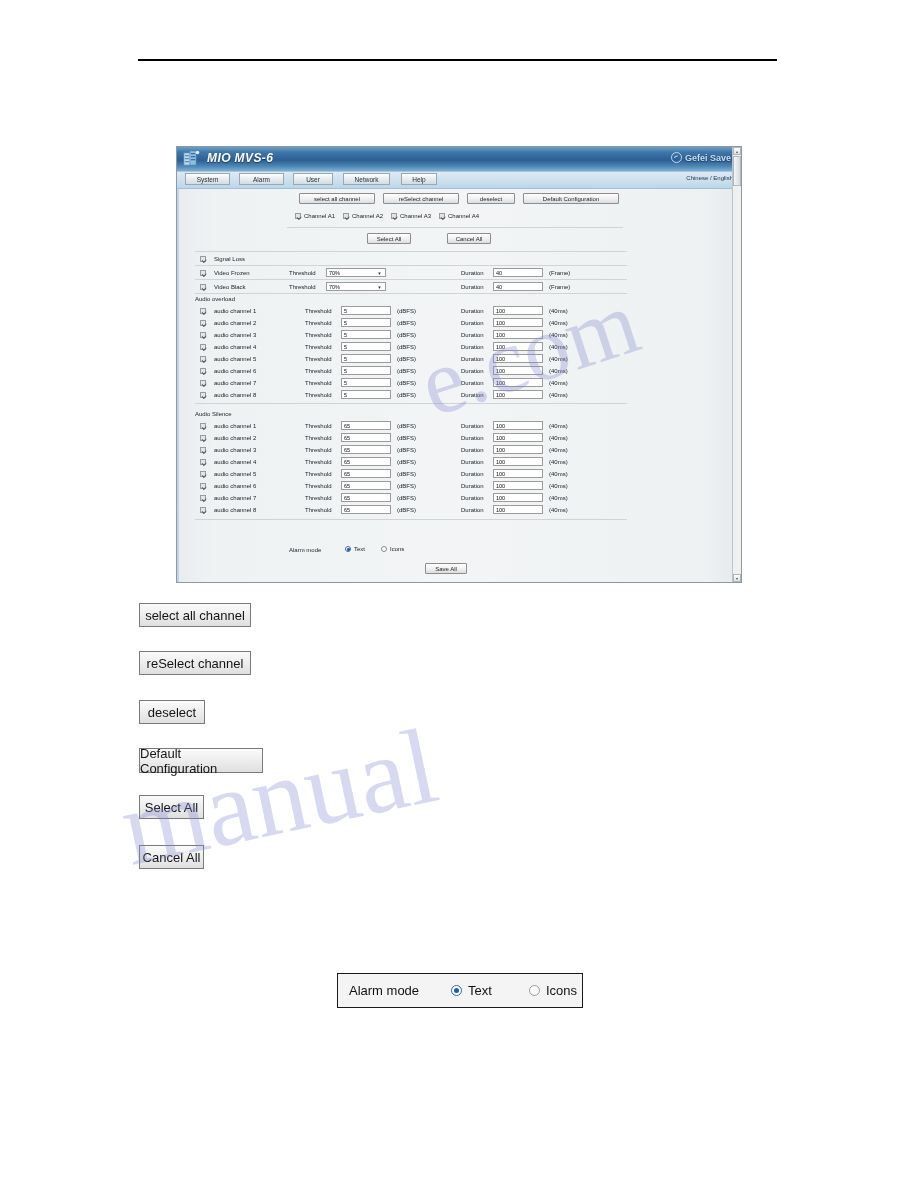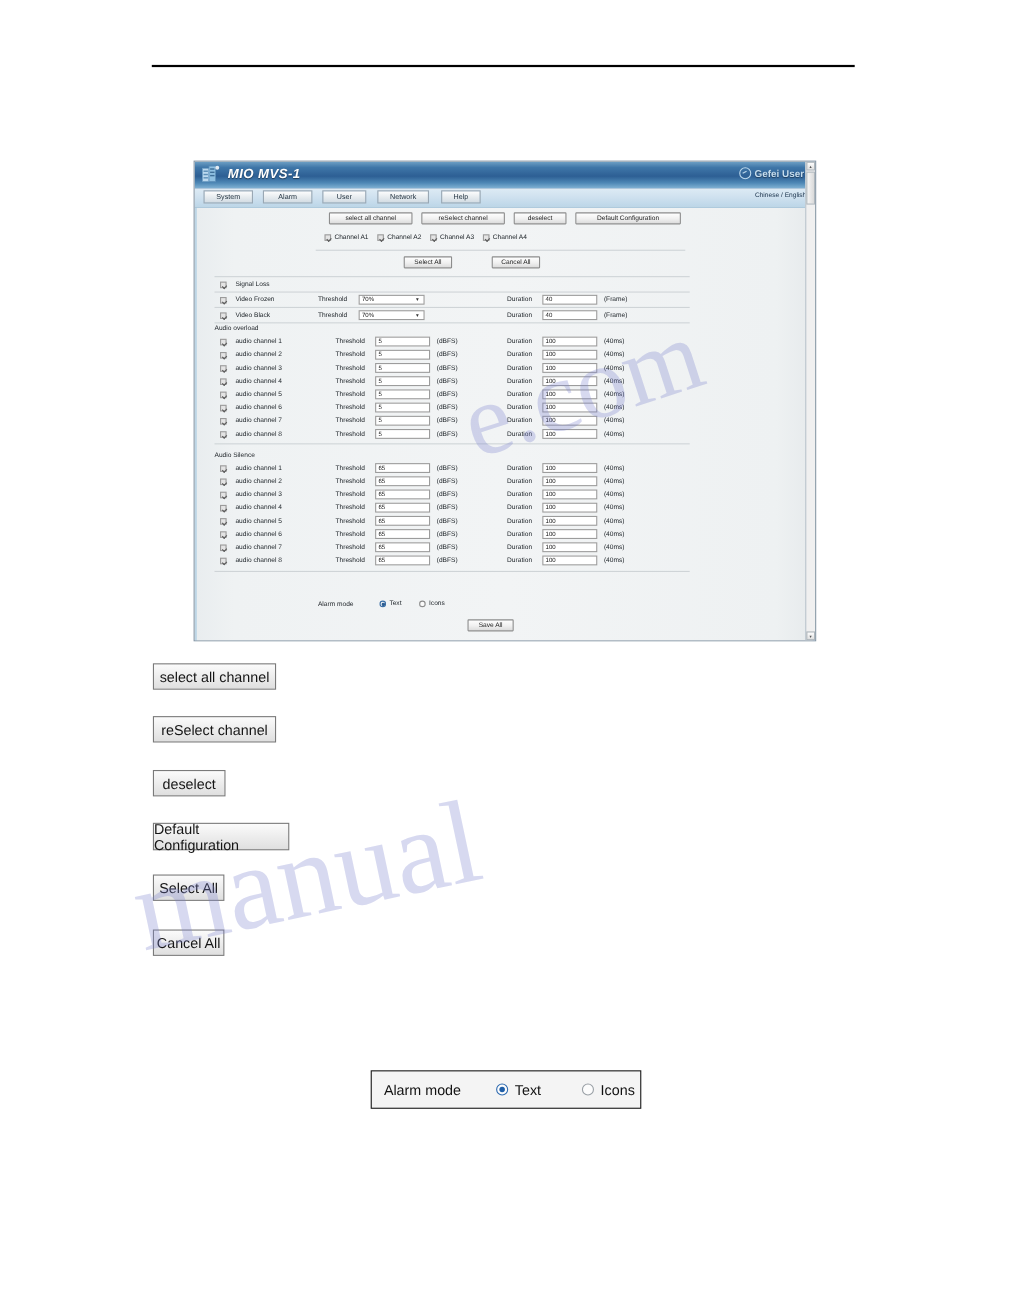--- a/index.html
+++ b/index.html
@@ -237,24 +237,24 @@
         <rect x="7" y="1" width="6" height="14" fill="#8fc0e2" stroke="#5d8fb8" stroke-width="0.7"></rect>
         <rect x="2" y="5" width="4" height="1.3" fill="#5d8fb8"></rect>
         <rect x="2" y="8" width="4" height="1.3" fill="#5d8fb8"></rect>
         <rect x="2" y="11" width="4" height="1.3" fill="#5d8fb8"></rect>
         <rect x="8" y="3" width="4" height="1.3" fill="#3f6f98"></rect>
         <rect x="8" y="6" width="4" height="1.3" fill="#3f6f98"></rect>
         <rect x="8" y="9" width="4" height="1.3" fill="#3f6f98"></rect>
         <circle cx="14.5" cy="2.5" r="1.8" fill="#ffffff" opacity="0.85"></circle>
       </svg>
     </span>
-    <span class="app-title">MIO MVS-1</span>
+    <span class="app-title">MIO MVS-6</span>
     <span class="brand">
       <span class="brand-mark"></span>
-      <span>Gefei User</span>
+      <span>Gefei Save</span>
     </span>
   </div>
 
   <div class="tabstrip">
     <div class="tab" style="left:8px;width:45px;">System</div>
     <div class="tab" style="left:62px;width:45px;">Alarm</div>
     <div class="tab" style="left:116px;width:40px;">User</div>
     <div class="tab" style="left:166px;width:47px;">Network</div>
     <div class="tab" style="left:224px;width:36px;">Help</div>
     <div class="lang-link">Chinese / English</div>

